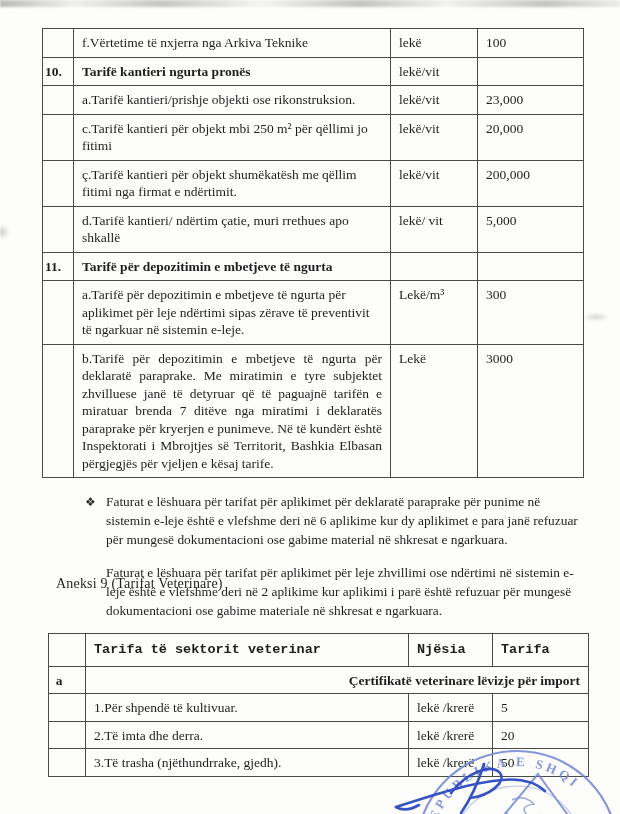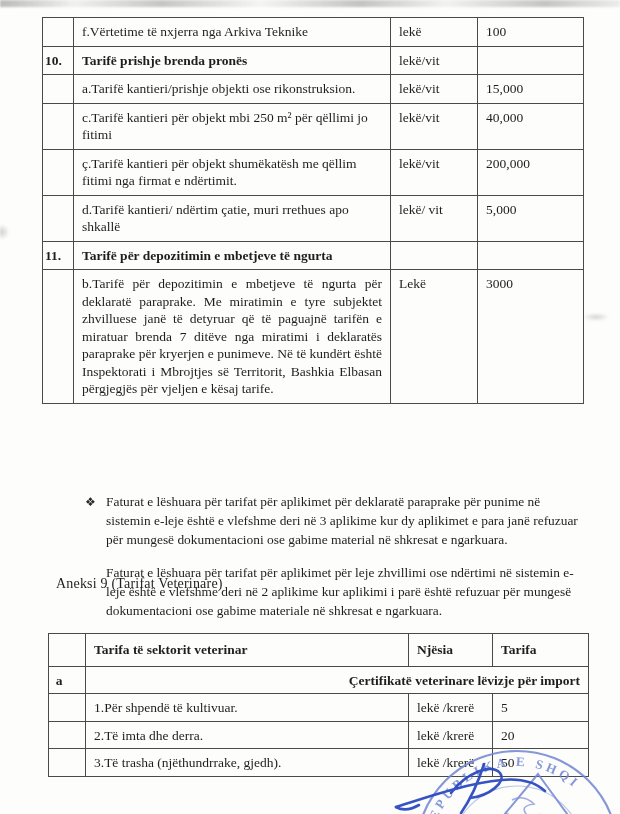--- a/index.html
+++ b/index.html
@@ -39,40 +39,40 @@
   td,th{
     border:1px solid #4a4a48;
     vertical-align:top;
     font-size:13.5px;
     line-height:17.5px;
     padding:5px 8px 5px 8px;
     font-weight:normal;
     text-align:left;
     overflow:hidden;
   }
-  .tbl1-wrap{position:absolute;left:42px;top:17px;width:541px;}
+  .tbl1-wrap{position:absolute;left:42px;top:28px;width:541px;}
   .tbl1{width:541px;}
   .c-num{text-align:center;font-weight:bold;padding-left:2px;padding-right:18px;}
   .section-desc{font-weight:bold;}
   .justify{text-align:justify;}
 
   .notes{position:absolute;left:106px;top:492px;width:476px;font-size:13.4px;line-height:19px;}
   .note{position:relative;margin:0 0 14px 0;}
   .note .bullet{
     position:absolute;left:-21px;top:1px;font-size:12px;color:#2a2a28;
   }
 
   .annex-heading{
     position:absolute;left:56px;top:576px;
     font-size:14px;font-weight:normal;letter-spacing:.2px;
   }
 
   .tbl2-wrap{position:absolute;left:48px;top:633px;width:540px;}
   .tbl2{width:540px;}
-  .tbl2 th{font-weight:bold;padding-top:7px;padding-bottom:7px;}
+  .tbl2 th{font-weight:bold;padding-top:7px;padding-bottom:7px;font-family:Liberation Mono, monospace;}
   .tbl2 td{padding-top:5px;padding-bottom:4px;}
   .group-desc{font-weight:bold;text-align:right;}
 
   .stamp-layer{position:absolute;left:0;top:0;width:620px;height:814px;pointer-events:none;}
 </style>
 </head>
 <body>
 
 <div class="page">
 
@@ -90,35 +90,35 @@
         </colgroup>
       <tbody>
           <tr>
         <td class="c-num"></td>
         <td>f.Vërtetime të nxjerra nga Arkiva Teknike</td>
         <td>lekë</td>
         <td>100</td>
       </tr>
       <tr>
         <td class="c-num">10.</td>
-        <td class="section-desc">Tarifë prishje brenda pronës</td>
+        <td class="section-desc">Tarifë kantieri ngurta pronës</td>
         <td>lekë/vit</td>
         <td></td>
       </tr>
       <tr>
         <td class="c-num"></td>
         <td>a.Tarifë kantieri/prishje objekti ose rikonstruksion.</td>
         <td>lekë/vit</td>
-        <td>15,000</td>
+        <td>23,000</td>
       </tr>
       <tr>
         <td class="c-num"></td>
         <td>c.Tarifë kantieri për objekt mbi 250 m² për qëllimi jo fitimi</td>
         <td>lekë/vit</td>
-        <td>40,000</td>
+        <td>20,000</td>
       </tr>
       <tr>
         <td class="c-num"></td>
         <td>ç.Tarifë kantieri për objekt shumëkatësh me qëllim fitimi nga firmat e ndërtimit.</td>
         <td>lekë/vit</td>
         <td>200,000</td>
       </tr>
       <tr>
         <td class="c-num"></td>
         <td>d.Tarifë kantieri/ ndërtim çatie, muri rrethues apo shkallë</td>
@@ -126,32 +126,38 @@
         <td>5,000</td>
       </tr>
       <tr>
         <td class="c-num">11.</td>
         <td class="section-desc">Tarifë për depozitimin e mbetjeve të ngurta</td>
         <td></td>
         <td></td>
       </tr>
       <tr>
         <td class="c-num"></td>
+        <td>a.Tarifë për depozitimin e mbetjeve të ngurta për aplikimet për leje ndërtimi sipas zërave të preventivit të ngarkuar në sistemin e-leje.</td>
+        <td>Lekë/m³</td>
+        <td>300</td>
+      </tr>
+      <tr>
+        <td class="c-num"></td>
         <td class="justify">b.Tarifë për depozitimin e mbetjeve të ngurta për deklaratë paraprake. Me miratimin e tyre subjektet zhvilluese janë të detyruar që të paguajnë tarifën e miratuar brenda 7 ditëve nga miratimi i deklaratës paraprake për kryerjen e punimeve. Në të kundërt është Inspektorati i Mbrojtjes së Territorit, Bashkia Elbasan përgjegjës për vjeljen e kësaj tarife.</td>
         <td>Lekë</td>
         <td>3000</td>
       </tr>
     </tbody>
       </table>
   </div>
 
   <div class="notes">
     <div class="note">
       <span class="bullet">❖</span>
-      <span>Faturat e lëshuara për tarifat për aplikimet për deklaratë paraprake për punime në sistemin e-leje është e vlefshme deri në 3 aplikime kur dy aplikimet e para janë refuzuar për mungesë dokumentacioni ose gabime material në shkresat e ngarkuara.</span>
+      <span>Faturat e lëshuara për tarifat për aplikimet për deklaratë paraprake për punime në sistemin e-leje është e vlefshme deri në 6 aplikime kur dy aplikimet e para janë refuzuar për mungesë dokumentacioni ose gabime material në shkresat e ngarkuara.</span>
     </div>
     <div class="note">
       <span>Faturat e lëshuara për tarifat për aplikimet për leje zhvillimi ose ndërtimi në sistemin e-leje është e vlefshme deri në 2 aplikime kur aplikimi i parë është refuzuar për mungesë dokumentacioni ose gabime materiale në shkresat e ngarkuara.</span>
     </div>
   </div>
 
   <div class="annex-heading">Aneksi 9 (Tarifat Veterinare)</div>
 
   <div class="tbl2-wrap">
     <table class="tbl2">

